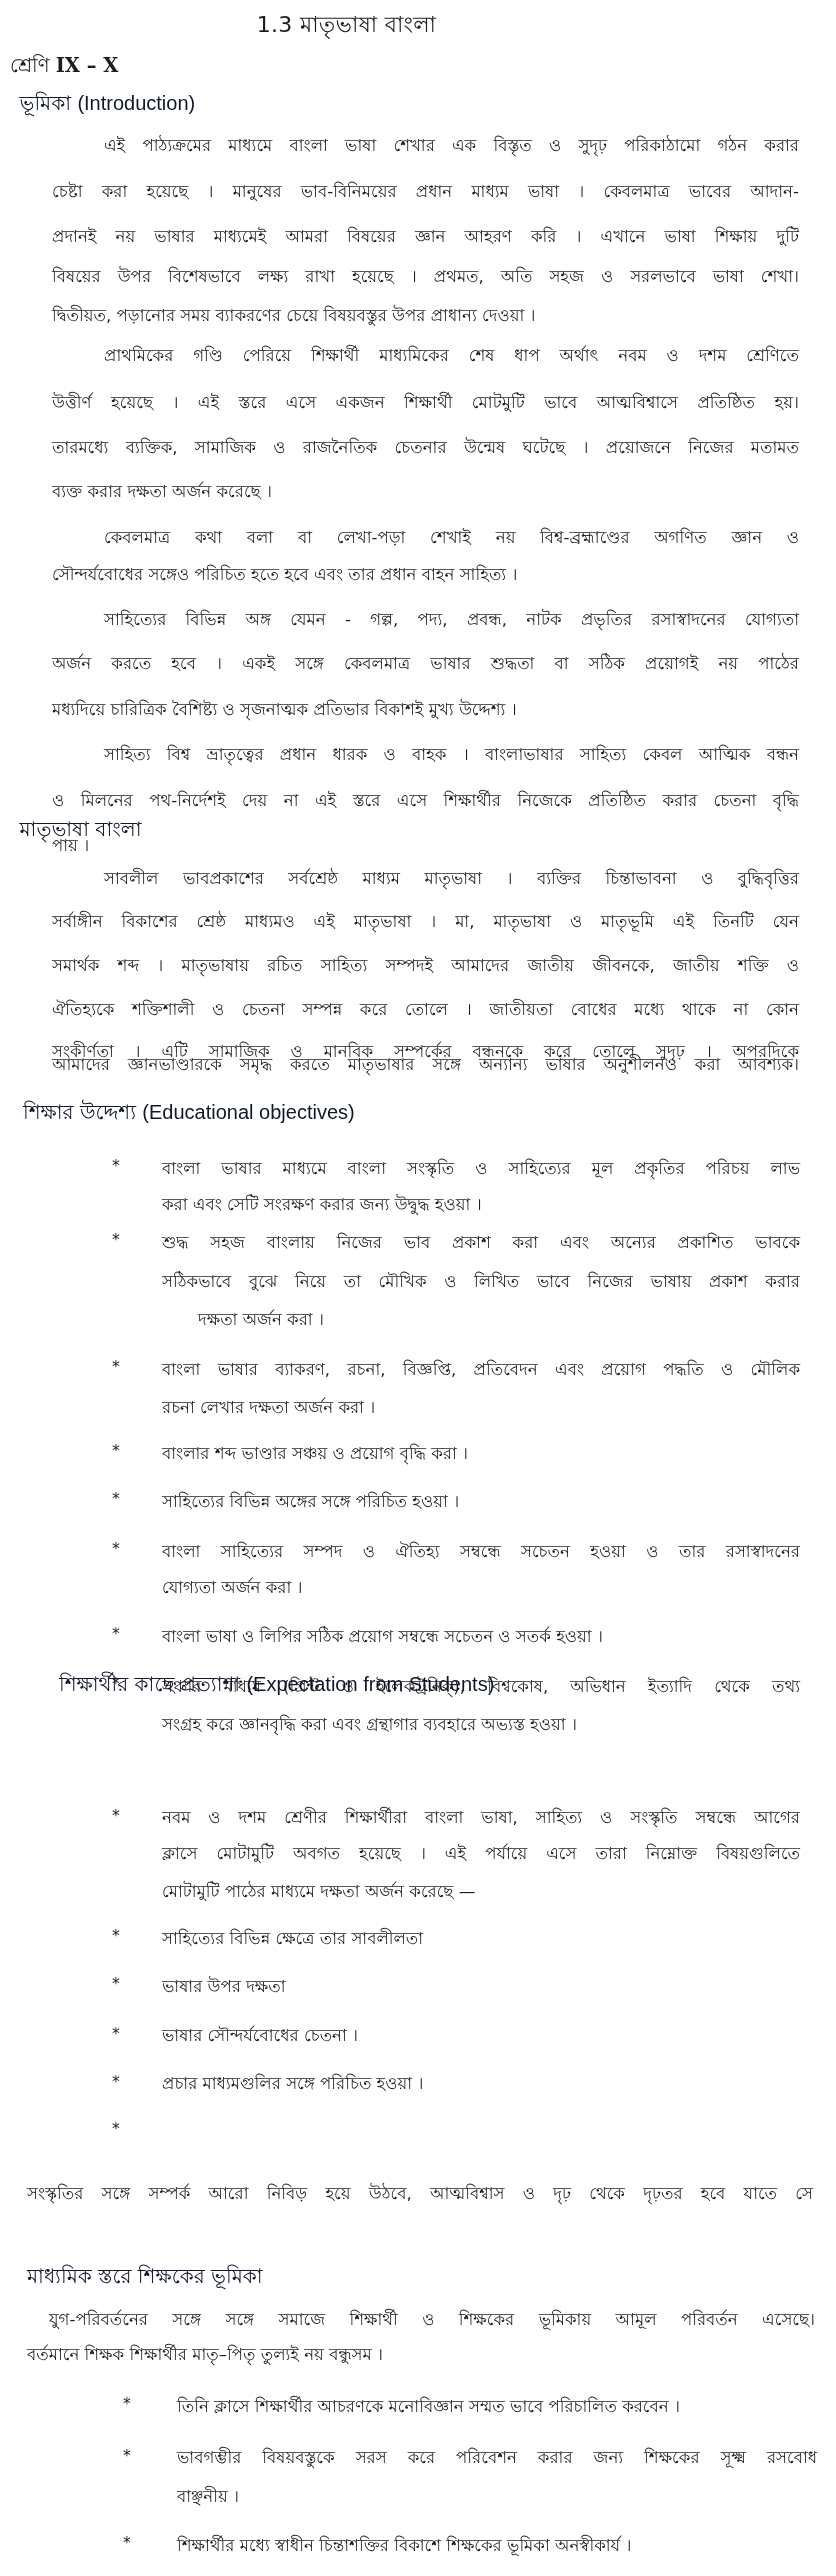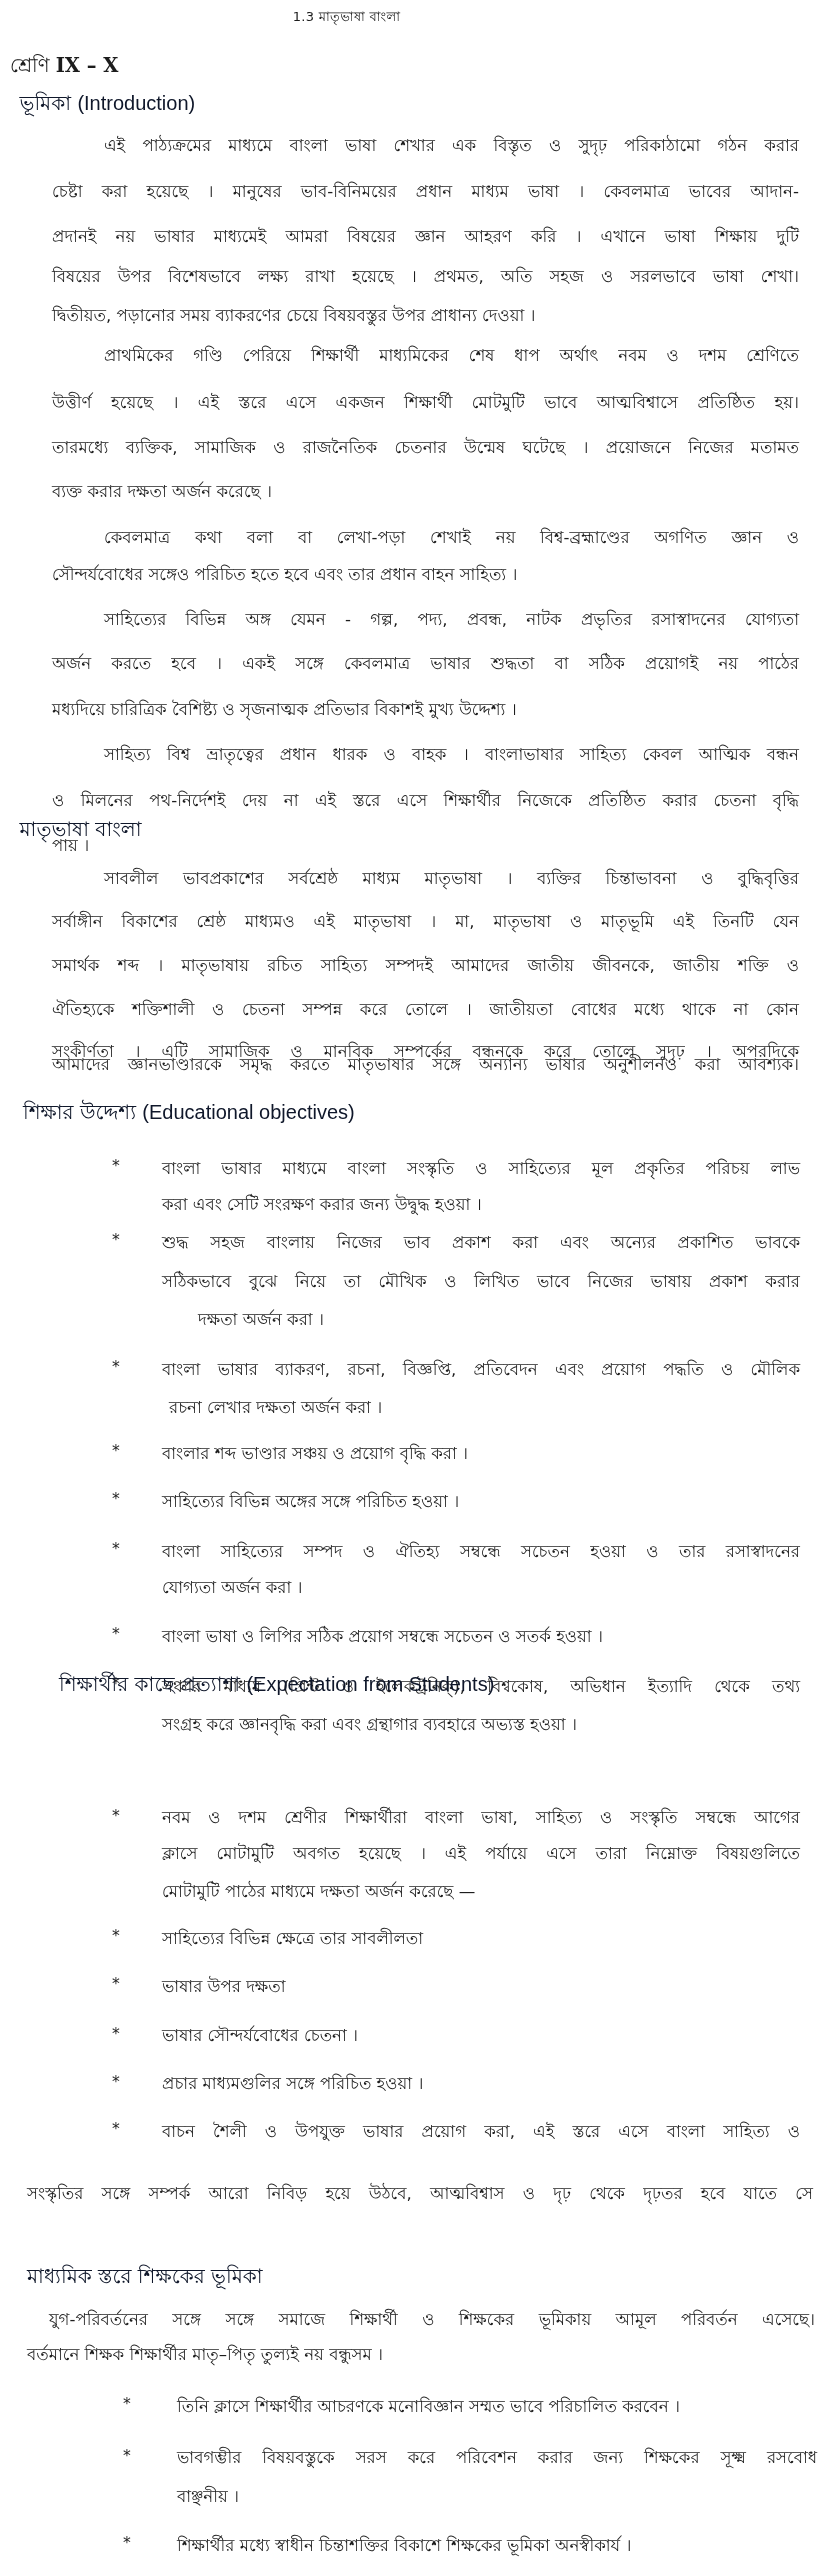--- a/index.html
+++ b/index.html
@@ -3,21 +3,21 @@
 <meta charset="utf-8">
 <style>
   html, body { margin:0; padding:0; background:#ffffff; }
   body {
     width:836px; height:2576px; position:relative; overflow:hidden;
     color:#1c1c1c;
     font-family: "DejaVu Sans", "Liberation Sans", sans-serif;
   }
   .page { position:absolute; left:0; top:0; width:836px; height:2576px; }
   .abs { position:absolute; white-space:nowrap; }
-  .title { font-size:13px; left:0; width:693px; text-align:center; letter-spacing:0.3px; }
+  .title { font-size:22px; left:0; width:693px; text-align:center; letter-spacing:0.3px; }
   .subtitle { font-size:19.5px; left:0; width:836px; text-align:left;margin-left:10px; }
   .subtitle .roman { font-family: "DejaVu Serif", "Liberation Serif", serif; font-weight:bold; }
   .heading { font-size:20px; color:#0f172a; }
   .heading .en { font-family: "Liberation Sans", sans-serif; }
   .para-line { font-size:16.6px; left:52px; width:747px; color:#1e1e1e; }
   .para-line.just { text-align:justify; text-align-last:justify; }
   .para-line.indent { left:104px; width:695px; }
   .bullet { font-size:15.6px; left:112px; color:#222; }
   .bullet-text { font-size:16.6px; left:162px; width:638px; color:#1e1e1e; }
   .bullet-text.just { text-align:justify; text-align-last:justify; }
@@ -79,21 +79,21 @@
   <div class="abs bullet-text just" style="top:1156px;">বাংলা  ভাষার  মাধ্যমে বাংলা সংস্কৃতি ও সাহিত্যের মূল প্রকৃতির পরিচয় লাভ</div>
   <div class="abs bullet-text" style="top:1192px;">করা এবং সেটি সংরক্ষণ করার জন্য উদ্বুদ্ধ হওয়া ।</div>
 
   <div class="abs bullet" style="top:1231px;">*</div>
   <div class="abs bullet-text just" style="top:1230px;">শুদ্ধ  সহজ বাংলায় নিজের ভাব প্রকাশ করা এবং অন্যের প্রকাশিত ভাবকে</div>
   <div class="abs bullet-text just" style="top:1269px;">সঠিকভাবে বুঝে নিয়ে তা মৌখিক ও লিখিত ভাবে নিজের ভাষায় প্রকাশ করার</div>
   <div class="abs bullet-text" style="top:1307px;margin-left:36px;">দক্ষতা অর্জন করা ।</div>
 
   <div class="abs bullet" style="top:1358px;">*</div>
   <div class="abs bullet-text just" style="top:1357px;">বাংলা ভাষার ব্যাকরণ, রচনা, বিজ্ঞপ্তি, প্রতিবেদন এবং প্রয়োগ পদ্ধতি ও মৌলিক</div>
-  <div class="abs bullet-text" style="top:1395px;margin-left:7px;">রচনা লেখার দক্ষতা অর্জন করা ।</div>
+  <div class="abs bullet-text" style="top:1395px;">রচনা লেখার দক্ষতা অর্জন করা ।</div>
 
   <div class="abs bullet" style="top:1442px;">*</div>
   <div class="abs bullet-text" style="top:1441px;">বাংলার শব্দ ভাণ্ডার সঞ্চয় ও প্রয়োগ বৃদ্ধি করা ।</div>
 
   <div class="abs bullet" style="top:1490px;">*</div>
   <div class="abs bullet-text" style="top:1489px;">সাহিত্যের বিভিন্ন অঙ্গের সঙ্গে পরিচিত হওয়া ।</div>
 
   <div class="abs bullet" style="top:1540px;">*</div>
   <div class="abs bullet-text just" style="top:1539px;">বাংলা সাহিত্যের সম্পদ ও ঐতিহ্য সম্বন্ধে সচেতন হওয়া ও তার রসাস্বাদনের</div>
   <div class="abs bullet-text" style="top:1575px;">যোগ্যতা অর্জন করা ।</div>
@@ -121,21 +121,20 @@
   <div class="abs bullet" style="top:1975px;">*</div>
   <div class="abs bullet-text" style="top:1974px;">ভাষার উপর দক্ষতা</div>
 
   <div class="abs bullet" style="top:2025px;">*</div>
   <div class="abs bullet-text" style="top:2023px;">ভাষার সৌন্দর্যবোধের চেতনা ।</div>
 
   <div class="abs bullet" style="top:2073px;">*</div>
   <div class="abs bullet-text" style="top:2071px;">প্রচার মাধ্যমগুলির সঙ্গে পরিচিত হওয়া ।</div>
 
   <div class="abs bullet" style="top:2120px;">*</div>
-  <div class="abs bullet-text just" style="top:2119px;">বাচন শৈলী ও উপযুক্ত ভাষার প্রয়োগ করা, এই স্তরে এসে বাংলা সাহিত্য ও</div>
 
   <div class="abs para-line just" style="left:27px; width:786px; top:2181px;">সংস্কৃতির সঙ্গে সম্পর্ক আরো নিবিড় হয়ে উঠবে, আত্মবিশ্বাস ও দৃঢ় থেকে দৃঢ়তর হবে যাতে সে</div>
 
   <div class="abs heading" style="left:27px; top:2261px;">মাধ্যমিক স্তরে শিক্ষকের ভূমিকা</div>
   <div class="abs para-line just" style="left:49px; width:766px; top:2307px;">যুগ-পরিবর্তনের সঙ্গে সঙ্গে সমাজে শিক্ষার্থী ও শিক্ষকের ভূমিকায় আমূল পরিবর্তন এসেছে।</div>
   <div class="abs para-line" style="left:27px; top:2342px;">বর্তমানে শিক্ষক শিক্ষার্থীর মাতৃ–পিতৃ তুল্যই নয় বন্ধুসম ।</div>
 
   <div class="abs bullet t-bullet" style="top:2395px;">*</div>
   <div class="abs bullet-text t-bullet-text" style="top:2394px;">তিনি ক্লাসে শিক্ষার্থীর আচরণকে মনোবিজ্ঞান সম্মত ভাবে পরিচালিত করবেন ।</div>
 

